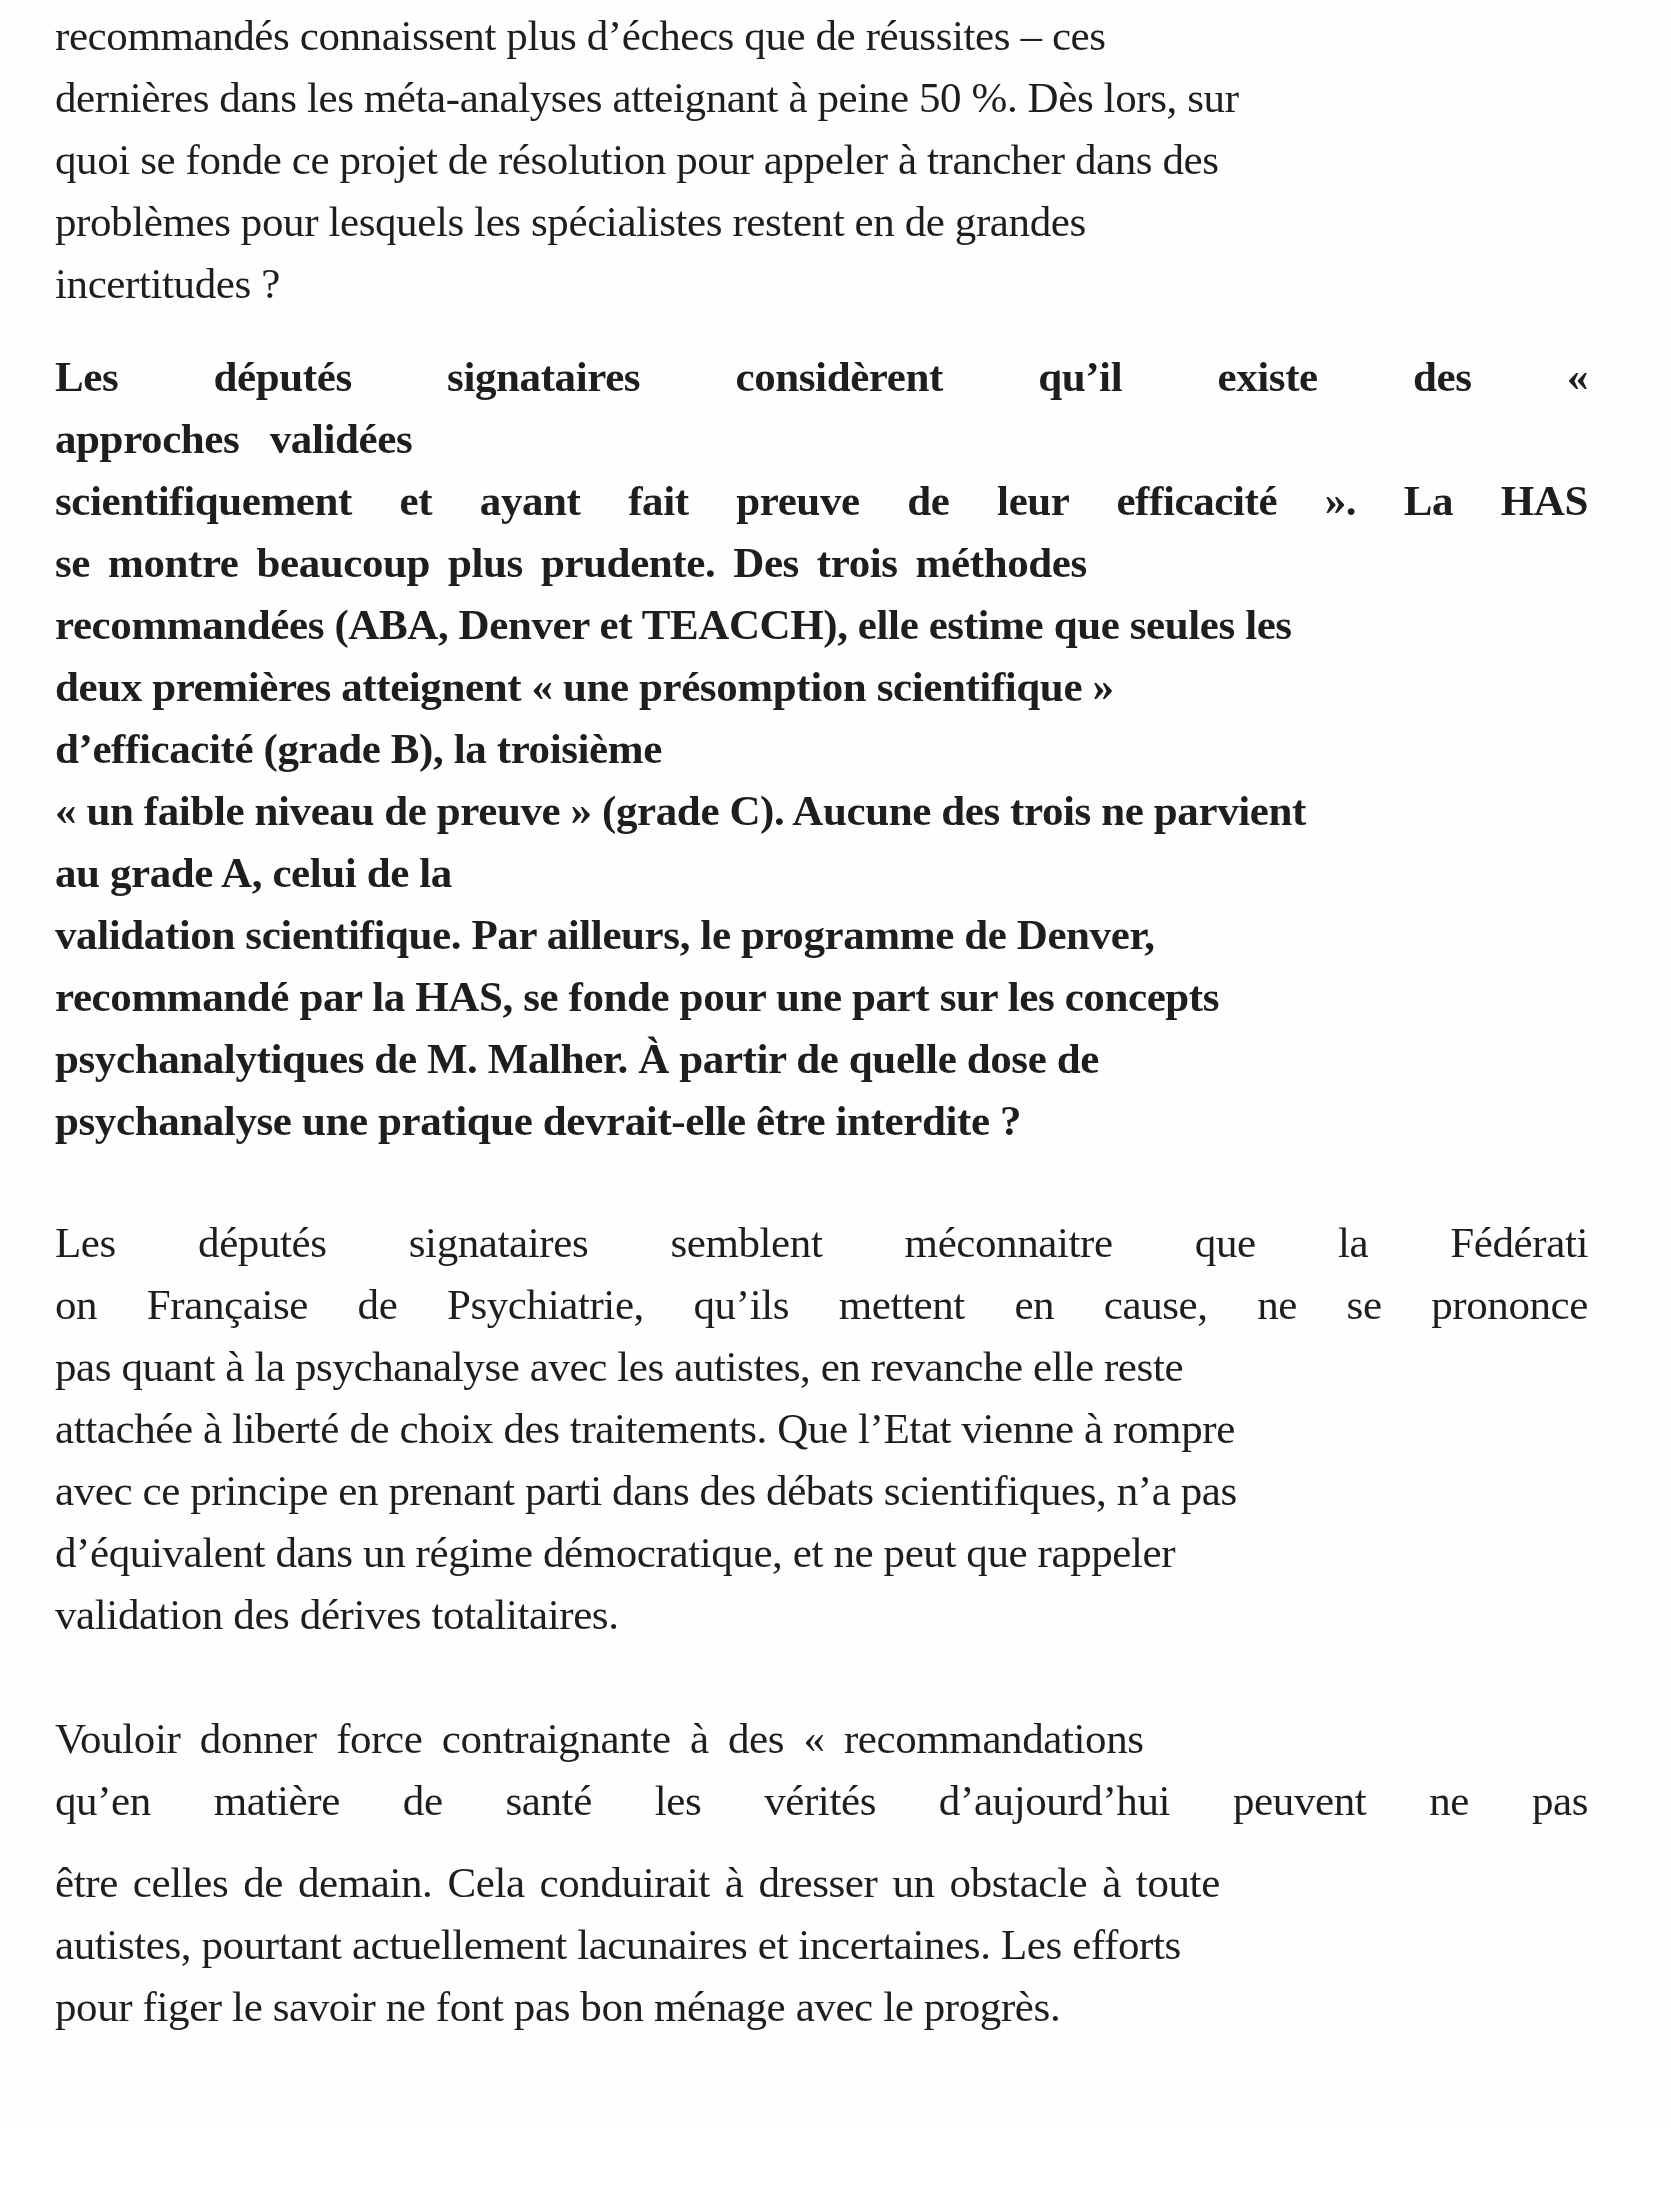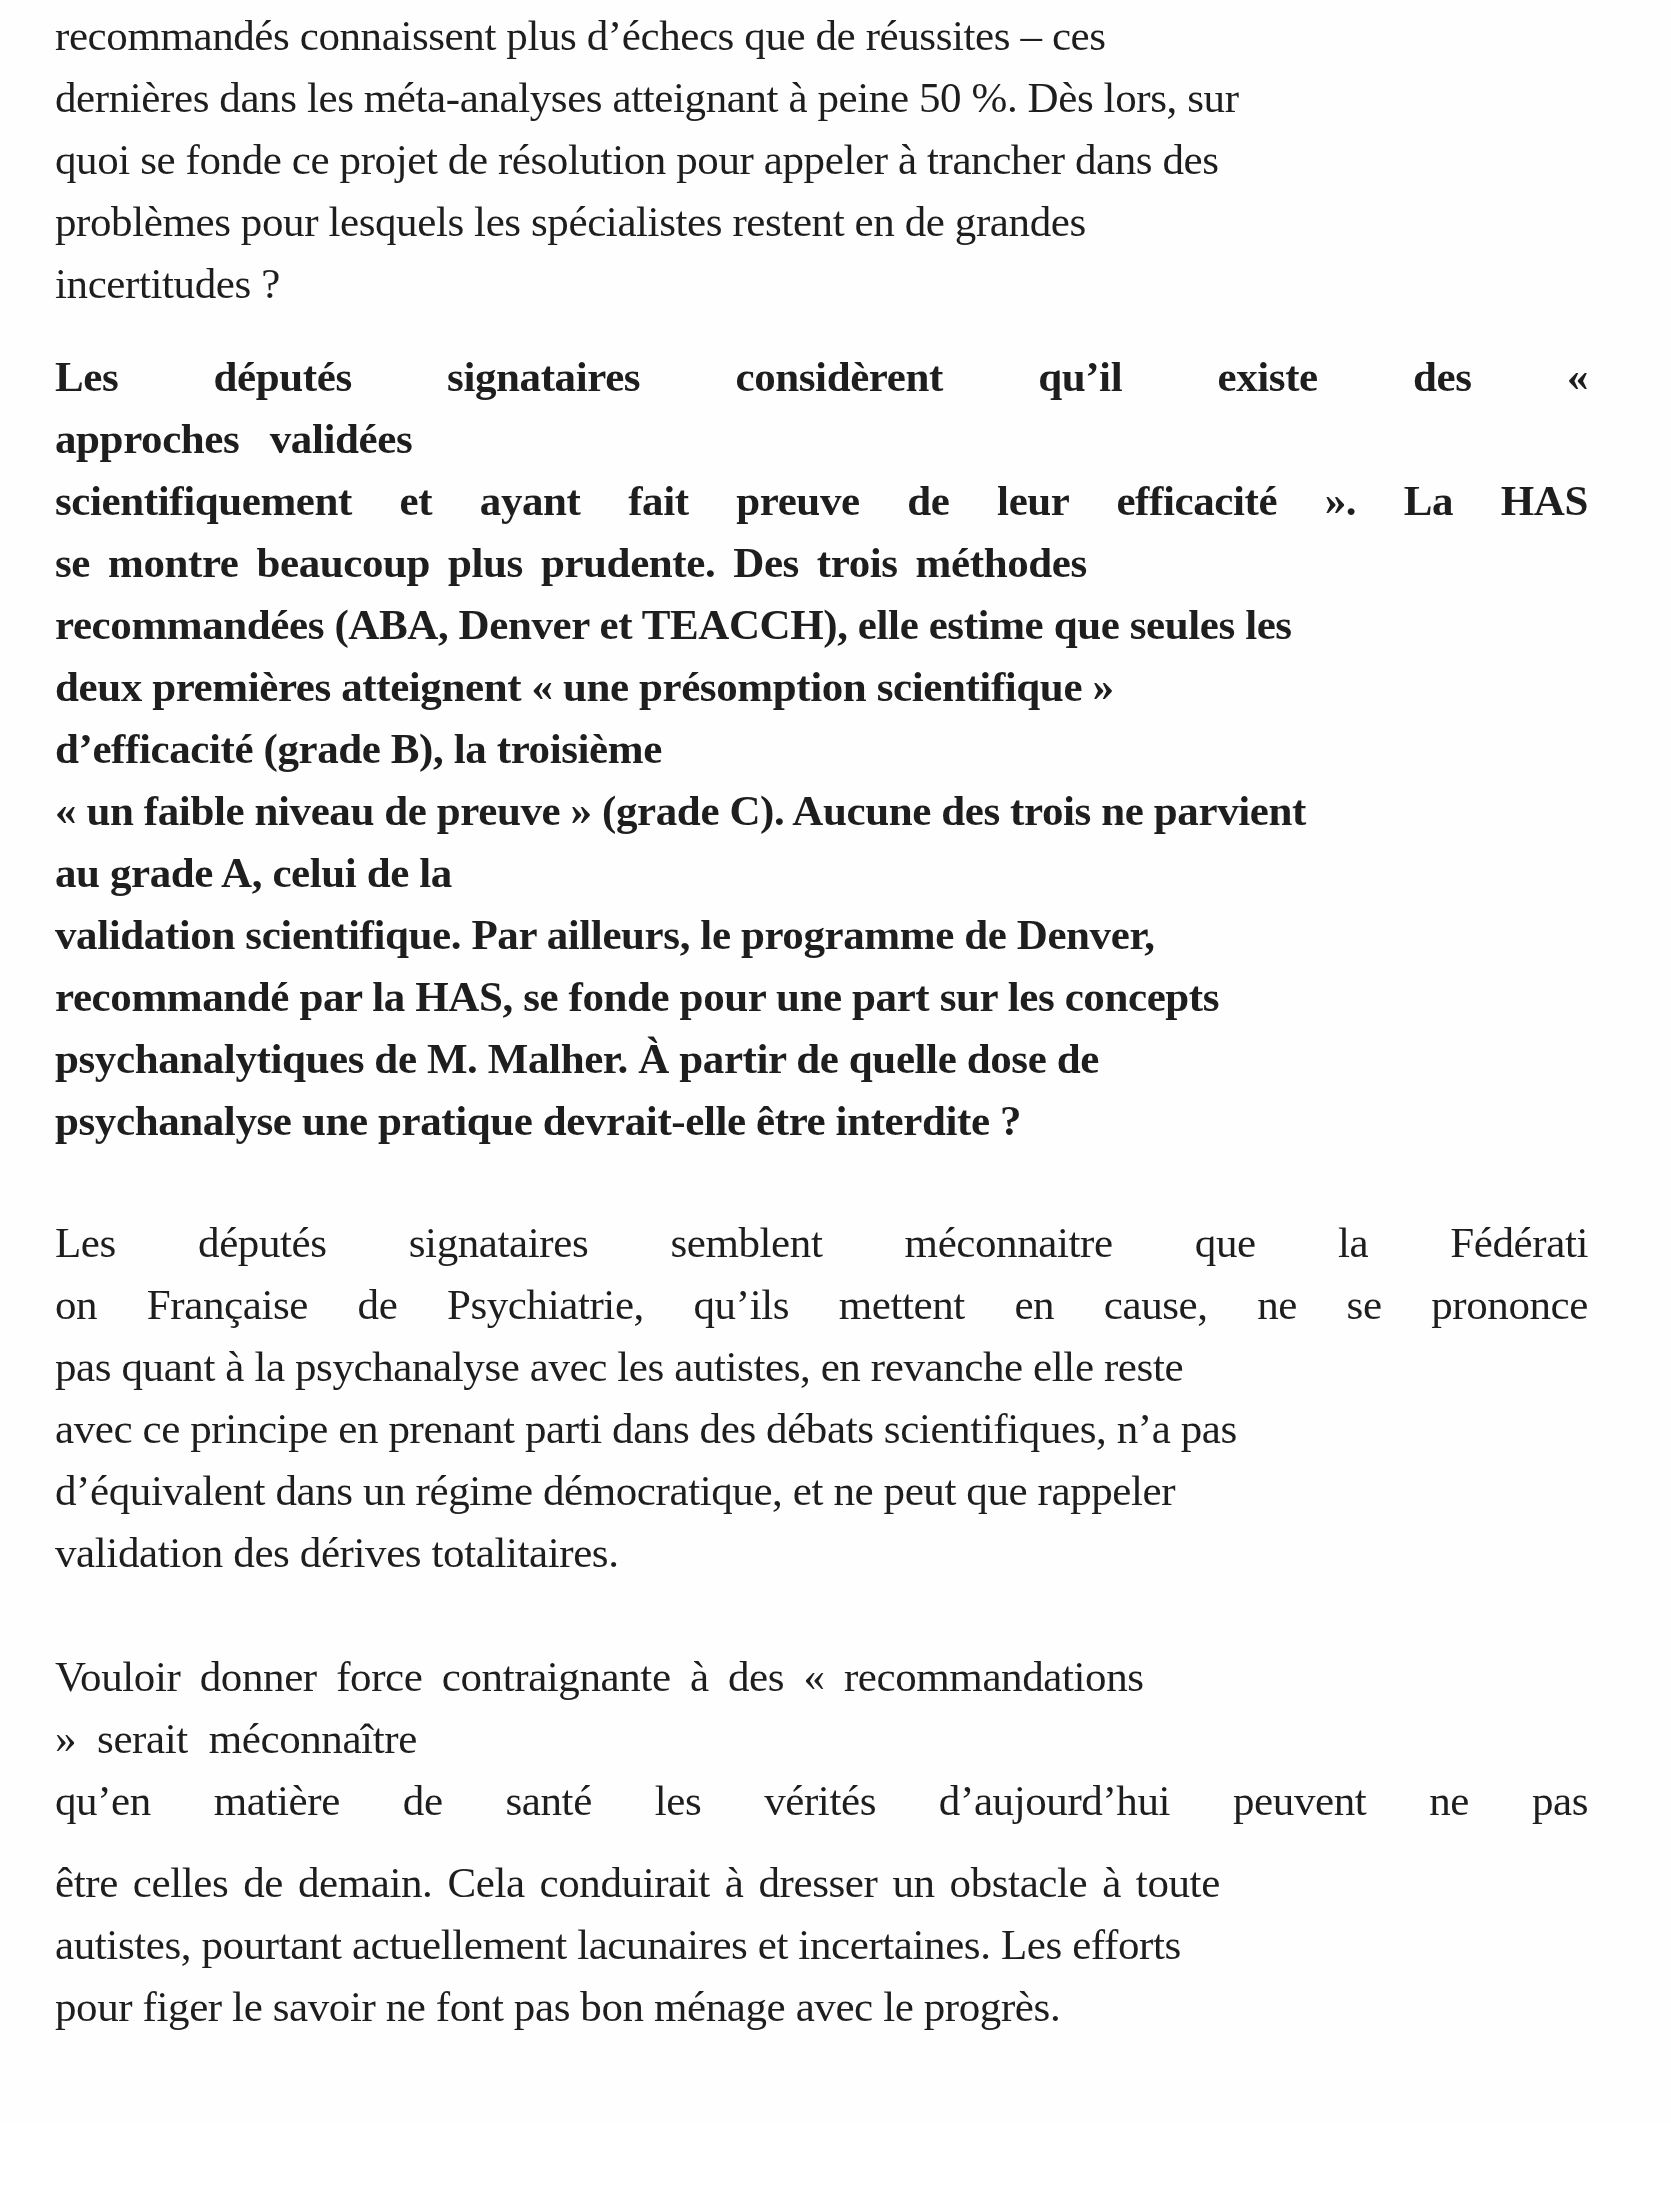--- a/index.html
+++ b/index.html
@@ -57,27 +57,27 @@
         <div class="line">au grade A, celui de la</div>
         <div class="line">validation scientifique. Par ailleurs, le programme de Denver,</div>
         <div class="line">recommandé par la HAS, se fonde pour une part sur les concepts</div>
         <div class="line">psychanalytiques de M. Malher. À partir de quelle dose de</div>
         <div class="line">psychanalyse une pratique devrait-elle être interdite ?</div>
       </div>
       <div class="para" style="margin-top: 60px;">
         <div class="line justify">Les députés signataires semblent méconnaitre que la Fédérati</div>
         <div class="line justify">on Française de Psychiatrie, qu’ils mettent en cause, ne se prononce</div>
         <div class="line">pas quant à la psychanalyse avec les autistes, en revanche elle reste</div>
+        <div class="line">attachée à liberté de choix des traitements. Que l’Etat vienne à rompre</div>
         <div class="line">avec ce principe en prenant parti dans des débats scientifiques, n’a pas</div>
         <div class="line">d’équivalent dans un régime démocratique, et ne peut que rappeler</div>
         <div class="line">validation des dérives totalitaires.</div>
       </div>
       <div class="para" style="margin-top: 62px;">
         <div class="line" style="word-spacing: 9px;">Vouloir donner force contraignante à des « recommandations</div>
-        <div class="line" style="word-spacing: 10.6px;">» serait méconnaître</div>
         <div class="line justify">qu’en matière de santé les vérités d’aujourd’hui peuvent ne pas</div>
         <div class="line" style="word-spacing: 4.6px; margin-top: 20px;">être celles de demain. Cela conduirait à dresser un obstacle à toute</div>
         <div class="line">autistes, pourtant actuellement lacunaires et incertaines. Les efforts</div>
         <div class="line">pour figer le savoir ne font pas bon ménage avec le progrès.</div>
       </div>
     </div>
 </div>
 
 
 </body></html>

